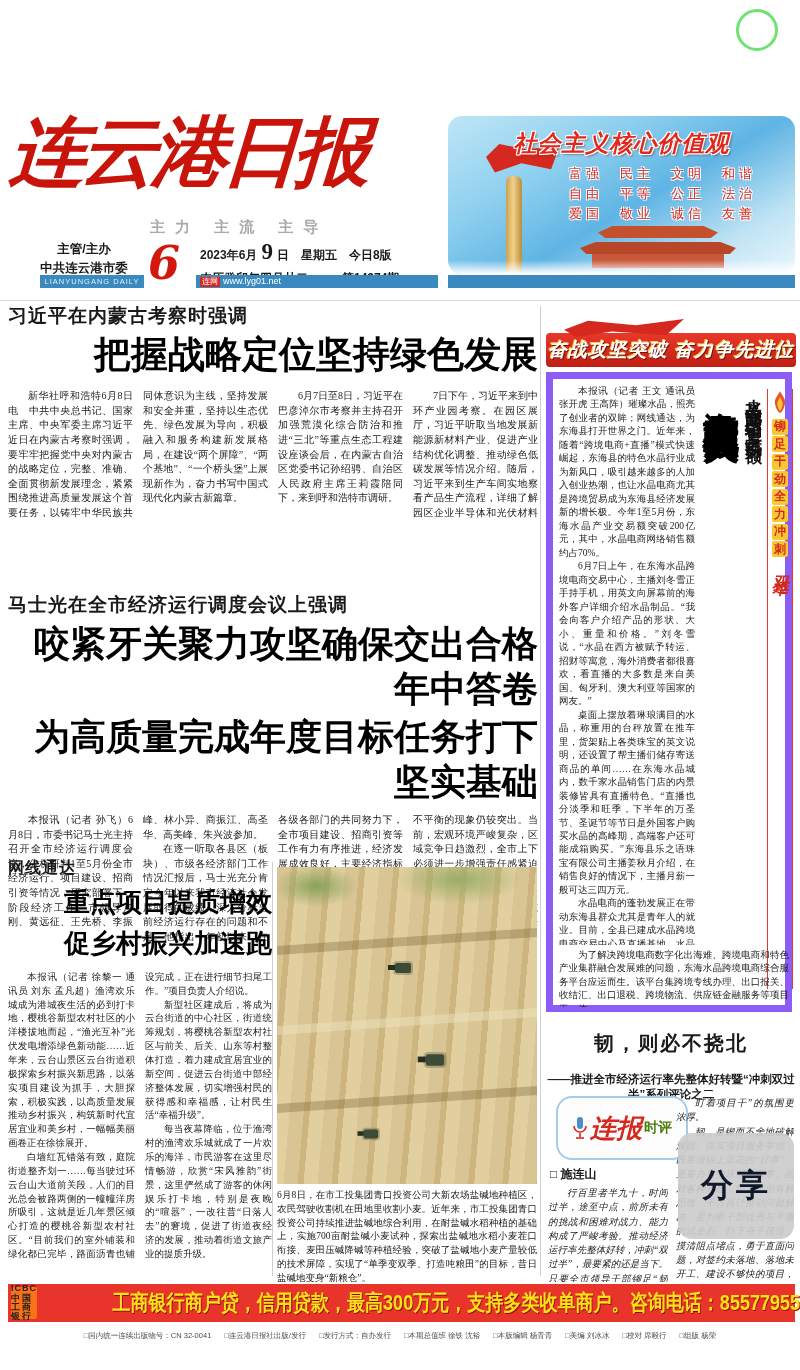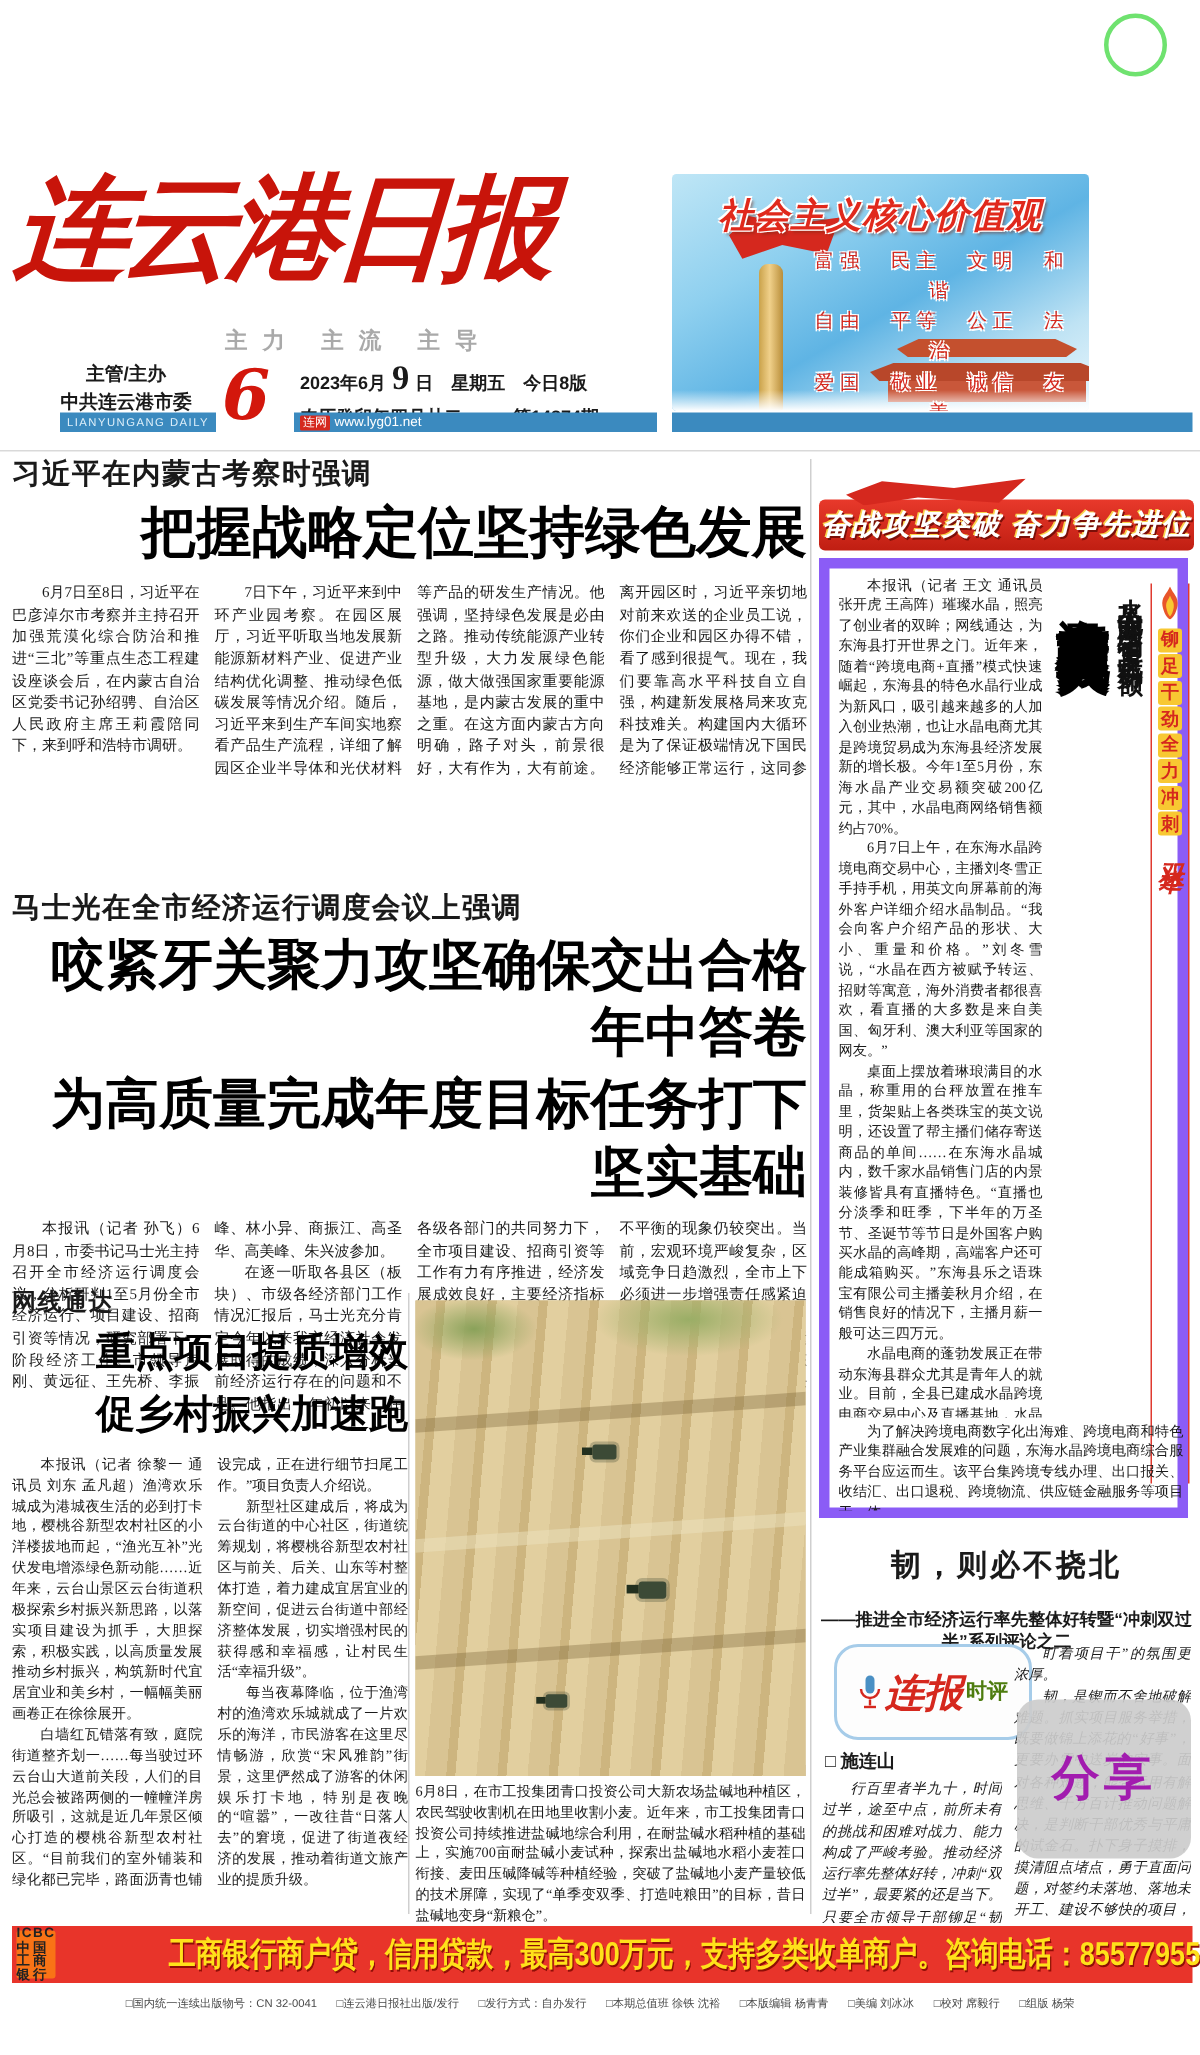--- a/index.html
+++ b/index.html
@@ -1,39 +1,39 @@
 <!DOCTYPE html>
 <html><head>
 <meta charset="utf-8">
 <style>
   html,body{margin:0;padding:0;background:#fff;}
   .page{position:relative;width:800px;height:1370px;background:#fff;overflow:hidden;
         font-family:"Liberation Sans",sans-serif;color:#1a1a1a;}
   
   .green-circle{position:absolute;left:736px;top:9px;width:36px;height:36px;border:3px solid #6fe26f;border-radius:50%;}
   .share-overlay{position:absolute;left:678px;top:1133px;width:116px;height:106px;background:rgba(204,204,204,0.92);
-      border-radius:14px;display:flex;align-items:center;justify-content:center;font-size:32px;color:#a21caf;letter-spacing:3px;font-weight:bold;}
+      border-radius:14px;display:flex;align-items:center;justify-content:center;font-size:32px;color:#0f172a;letter-spacing:3px;font-weight:bold;}
   
   .masthead{position:absolute;left:0;top:108px;width:800px;height:192px;}
   .paper-title{position:absolute;left:10px;top:4px;width:440px;font-size:76px;line-height:1.05;font-weight:bold;font-style:italic;
       color:#c8140a;font-family:"DejaVu Serif",serif;letter-spacing:-5px;transform:skewX(-3deg);white-space:nowrap;}
   .slogan{position:absolute;left:150px;top:110px;color:#a9a9a9;font-size:15px;font-weight:bold;letter-spacing:10px;}
   .supervisor{position:absolute;left:26px;top:132px;width:116px;text-align:center;font-size:12.5px;font-weight:bold;line-height:1.5;}
   .edition-6{position:absolute;left:148px;top:128px;font-size:46px;color:#d3170c;font-weight:bold;font-style:italic;font-family:"DejaVu Serif",serif;}
   .date-block{position:absolute;left:200px;top:131px;font-size:12px;font-weight:bold;white-space:nowrap;}
   .date-block .big-day{font-size:23px;font-family:"Liberation Serif",serif;font-weight:bold;padding:0 4px;}
   .date-line2{margin-top:5px;}
   .issue{margin-left:34px;}
   .bar{position:absolute;top:167px;height:13px;background:#3b8abf;color:#fff;overflow:hidden;}
   .bar-left{left:40px;width:104px;font-size:7.5px;line-height:13px;text-align:center;letter-spacing:1px;color:#dff0fa;}
   .bar-mid{left:196px;width:242px;font-size:9px;line-height:13px;padding-left:4px;box-sizing:border-box;}
   .bar-mid .chip{display:inline-block;background:#d5281e;color:#fff;font-size:8px;line-height:10px;padding:0 2px;border-radius:1px;margin-right:3px;}
   .bar-right{left:448px;width:347px;}
   
-  .values-banner{position:absolute;left:448px;top:8px;width:278px;height:158px;border-radius:3px;overflow:hidden;
+  .values-banner{position:absolute;left:448px;top:8px;width:347px;height:158px;border-radius:14px;overflow:hidden;
       background:linear-gradient(150deg,#bfe6f6 0%,#8fd0ef 30%,#5fb4e4 55%,#bfe3f4 80%,#eaf7fd 100%);}
   .values-title{position:absolute;left:0;right:0;top:12px;text-align:center;font-size:23px;font-weight:900;font-style:italic;
       color:#e0291c;text-shadow:-1px -1px 0 #fff,1px -1px 0 #fff,-1px 1px 0 #fff,1px 1px 0 #fff,2px 2px 2px rgba(120,40,20,.5);letter-spacing:1px;}
   .values-rows{position:absolute;left:90px;right:8px;top:48px;text-align:center;}
   .values-rows span{display:block;font-size:13px;font-weight:400;color:#d5281e;letter-spacing:4px;line-height:1.55;
       text-shadow:-1px -1px 0 #fff,1px -1px 0 #fff,-1px 1px 0 #fff,1px 1px 0 #fff;}
   .v-flag{position:absolute;left:38px;top:28px;width:74px;height:46px;background:#d5281e;
       clip-path:polygon(0 28%,18% 0,55% 12%,100% 2%,88% 55%,48% 42%,12% 62%);}
   .v-pillar{position:absolute;left:58px;top:60px;width:16px;height:98px;border-radius:6px 6px 2px 2px;
       background:linear-gradient(90deg,#caa24a,#f0d08a 45%,#b98e3a);}
@@ -161,20 +161,21 @@
   </div>
   <div class="masthead-rule"></div>
 
   <div class="col-rule" style="left:540px;top:306px;height:970px;"></div>
   <div class="col-rule" style="left:272px;top:862px;height:414px;"></div>
 
   <div class="art-xi">
     <div class="kicker">习近平在内蒙古考察时强调</div>
     <div class="headline">把握战略定位坚持绿色发展</div>
     <div class="body-cols">
+        <p>新华社呼和浩特6月8日电　中共中央总书记、国家主席、中央军委主席习近平近日在内蒙古考察时强调，要牢牢把握党中央对内蒙古的战略定位，完整、准确、全面贯彻新发展理念，紧紧围绕推进高质量发展这个首要任务，以铸牢中华民族共同体意识为主线，坚持发展和安全并重，坚持以生态优先、绿色发展为导向，积极融入和服务构建新发展格局，在建设“两个屏障”、“两个基地”、“一个桥头堡”上展现新作为，奋力书写中国式现代化内蒙古新篇章。</p>
         <p>6月7日至8日，习近平在巴彦淖尔市考察并主持召开加强荒漠化综合防治和推进“三北”等重点生态工程建设座谈会后，在内蒙古自治区党委书记孙绍骋、自治区人民政府主席王莉霞陪同下，来到呼和浩特市调研。</p>
         <p>7日下午，习近平来到中环产业园考察。在园区展厅，习近平听取当地发展新能源新材料产业、促进产业结构优化调整、推动绿色低碳发展等情况介绍。随后，习近平来到生产车间实地察看产品生产流程，详细了解园区企业半导体和光伏材料等产品的研发生产情况。他强调，坚持绿色发展是必由之路。推动传统能源产业转型升级，大力发展绿色能源，做大做强国家重要能源基地，是内蒙古发展的重中之重。在这方面内蒙古方向明确，路子对头，前景很好，大有作为，大有前途。离开园区时，习近平亲切地对前来欢送的企业员工说，你们企业和园区办得不错，看了感到很提气。现在，我们要靠高水平科技自立自强，构建新发展格局来攻克科技难关。构建国内大循环是为了保证极端情况下国民经济能够正常运行，这同参与国际经济循环是不矛盾的。我们坚定不移实行高水平对外开放，敞开大门搞建设、一起合作实现共赢。习近平祝愿企业和员工继续努力，芝麻开花节节高，更上一层楼。</p>
       </div>
   </div>
 
   <div class="art-ma">
     <div class="kicker">马士光在全市经济运行调度会议上强调</div>
     <div class="headline">咬紧牙关聚力攻坚确保交出合格年中答卷</div>
     <div class="headline">为高质量完成年度目标任务打下坚实基础</div>
     <div class="body-cols">

